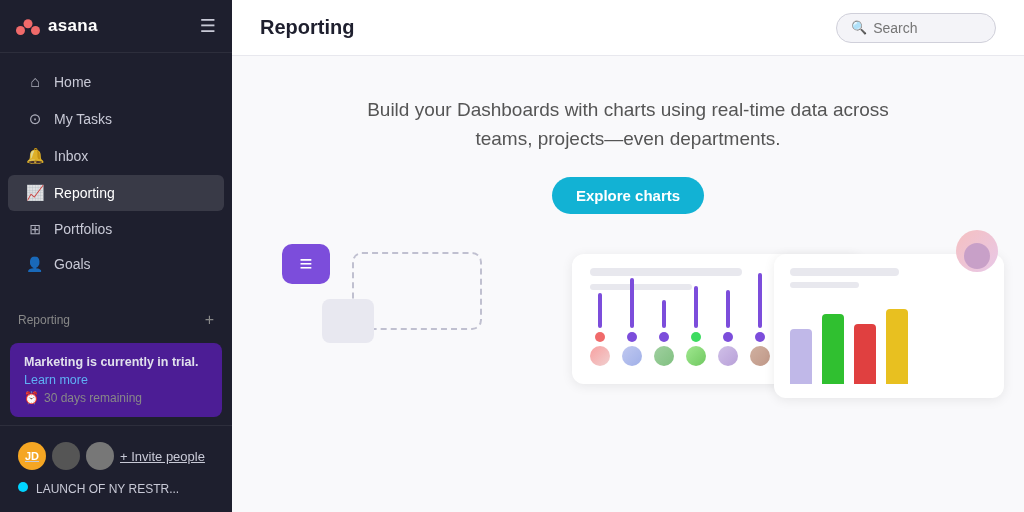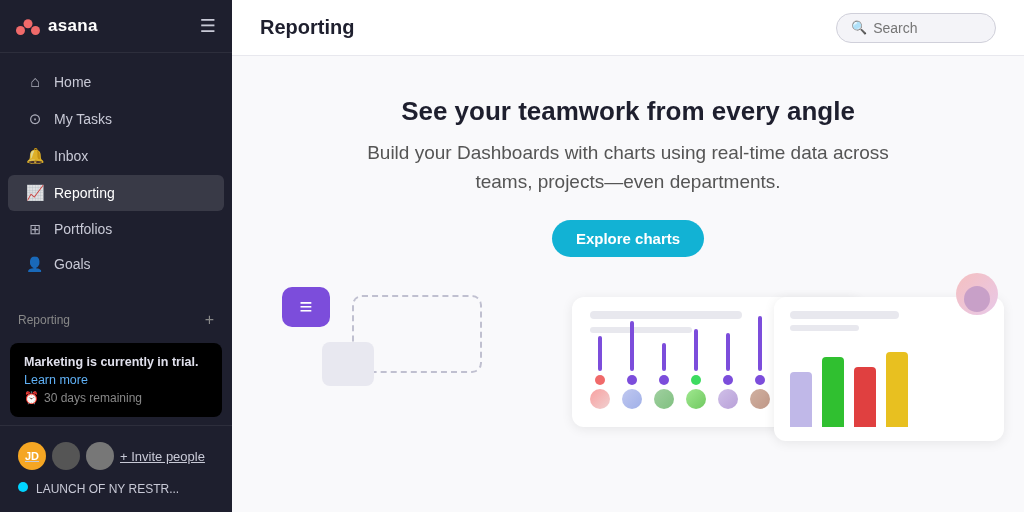--- a/index.html
+++ b/index.html
@@ -71,21 +71,21 @@
       padding: 12px 18px 6px;
       font-size: 12px;
       color: #888;
       text-transform: none;
       letter-spacing: 0;
     }
     .section-label .plus { font-size: 16px; cursor: pointer; color: #888; }
 
     .trial-box {
       margin: 8px 10px;
-      background: #000000;
+      background: #4c1d95;
       border-radius: 8px;
       padding: 12px 14px;
       font-size: 12.5px;
     }
     .trial-bold { font-weight: 700; color: #e0e0ec; margin-bottom: 4px; }
     .trial-link { color: #5fb0f5; text-decoration: none; display: block; margin-bottom: 4px; }
     .trial-days { color: #888; font-size: 12px; display: flex; align-items: center; gap: 5px; }
 
     .sidebar-bottom {
       padding: 10px 12px;
@@ -424,21 +424,20 @@
 <main class="main">
   <div class="topbar">
     <h1 class="page-title">Reporting</h1>
     <div class="search-box">
       <span class="search-icon-char">🔍</span>
       <input class="search-input" type="text" placeholder="Search" style="">
     </div>
   </div>
 
   <div class="content">
-    <h2 class="hero-title">See your teamwork from every angle</h2>
     <p class="hero-subtitle">Build your Dashboards with charts using real-time data across teams, projects—even departments.</p>
     <button class="explore-btn">Explore charts</button>
 
     <div class="charts-preview" style="position:relative; height:180px; width:100%; max-width:760px;">
 
       <div class="floating-widget" style="position:absolute; left:30px; top:0px;">
         <span style="font-size:22px; color:#fff;">≡</span>
       </div>
 
       <div class="small-box" style="position:absolute; left:70px; top:55px; width:52px; height:44px; background:#e8e8f0; border-radius:8px;"></div>

